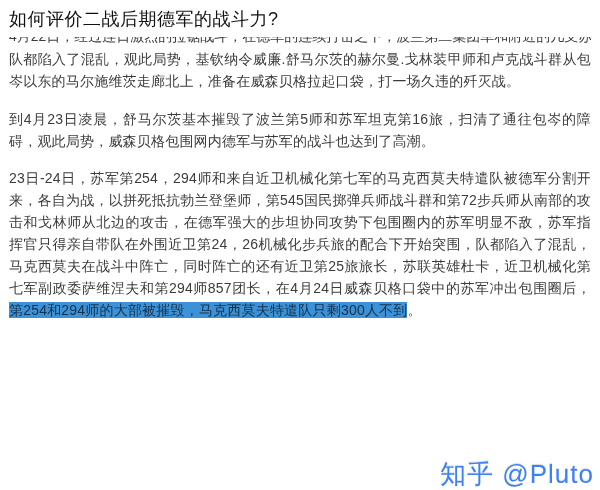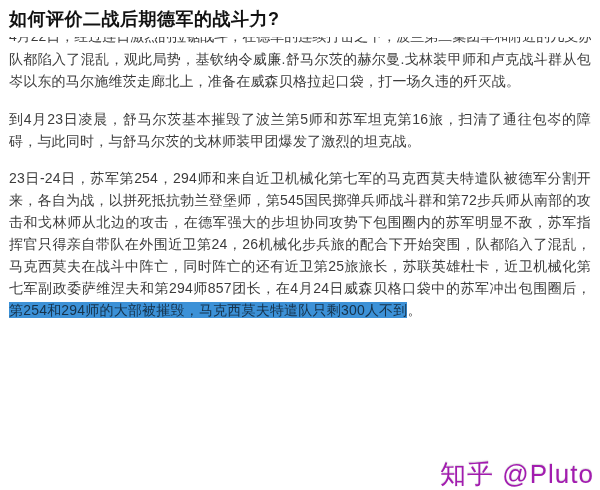--- a/index.html
+++ b/index.html
@@ -18,21 +18,21 @@
     width: 600px;
     height: 490px;
     box-sizing: border-box;
     padding: 0 9px;
     background: #ffffff;
   }
   .question-title {
     margin: 7px 0 6px 0;
     font-size: 18px;
     line-height: 24px;
-    font-weight: 700;
+    font-weight: 400;
     color: #121212;
     letter-spacing: 0.5px;
   }
   .clipped-line {
     height: 11px;
     overflow: hidden;
     margin: 6px 0 0 0;
   }
   .clipped-line span {
     display: block;
@@ -59,21 +59,21 @@
   .hl {
     background: #3c91d7;
     color: #16324a;
   }
   .watermark {
     position: absolute;
     right: 6px;
     bottom: 8px;
     font-size: 26px;
     line-height: 30px;
-    color: #a21caf;
+    color: #3b82f6;
     letter-spacing: 1px;
     text-shadow: 0 1px 0 rgba(255,255,255,0.8), 0 -1px 1px rgba(150,150,150,0.35);
     pointer-events: none;
     white-space: nowrap;
   }
 </style>
 </head>
 <body>
 
 <div class="page">
@@ -81,18 +81,18 @@
 
   <div class="clipped-wrap">
     <div class="clipped-line">
         <span>4月22日，经过连日激烈的拉锯战斗，在德军的连续打击之下，波兰第二集团军和附近的几支苏军部</span>
       </div>
     <p class="body-text">队都陷入了混乱，观此局势，基钦纳令威廉.舒马尔茨的赫尔曼.戈林装甲师和卢克战斗群从包岑以东的马尔施维茨走廊北上，准备在威森贝格拉起口袋，打一场久违的歼灭战。</p>
   </div>
 
 
 
-  <p class="body-text">到4月23日凌晨，舒马尔茨基本摧毁了波兰第5师和苏军坦克第16旅，扫清了通往包岑的障碍，与此同时，与舒马尔茨的戈林师装甲团爆发了激烈的坦克战。</p>
+  <p class="body-text">到4月23日凌晨，舒马尔茨基本摧毁了波兰第5师和苏军坦克第16旅，扫清了通往包岑的障碍，观此局势，威森贝格包围网内德军与苏军的战斗也达到了高潮。</p>
 
   <p class="body-text"><span>23日-24日，苏军第254，294师和来自近卫机械化第七军的马克西莫夫特遣队被德军分割开来，各自为战，以拼死抵抗勃兰登堡师，第545国民掷弹兵师战斗群和第72步兵师从南部的攻击和戈林师从北边的攻击，在德军强大的步坦协同攻势下包围圈内的苏军明显不敌，苏军指挥官只得亲自带队在外围近卫第24，26机械化步兵旅的配合下开始突围，队都陷入了混乱，马克西莫夫在战斗中阵亡，同时阵亡的还有近卫第25旅旅长，苏联英雄杜卡，近卫机械化第七军副政委萨维涅夫和第294师857团长，在4月24日威森贝格口袋中的苏军冲出包围圈后，</span><span class="hl">第254和294师的大部被摧毁，马克西莫夫特遣队只剩300人不到</span><span>。</span></p>
 
   <div class="watermark">知乎 @Pluto</div>
 </div>
 
 </body></html>

